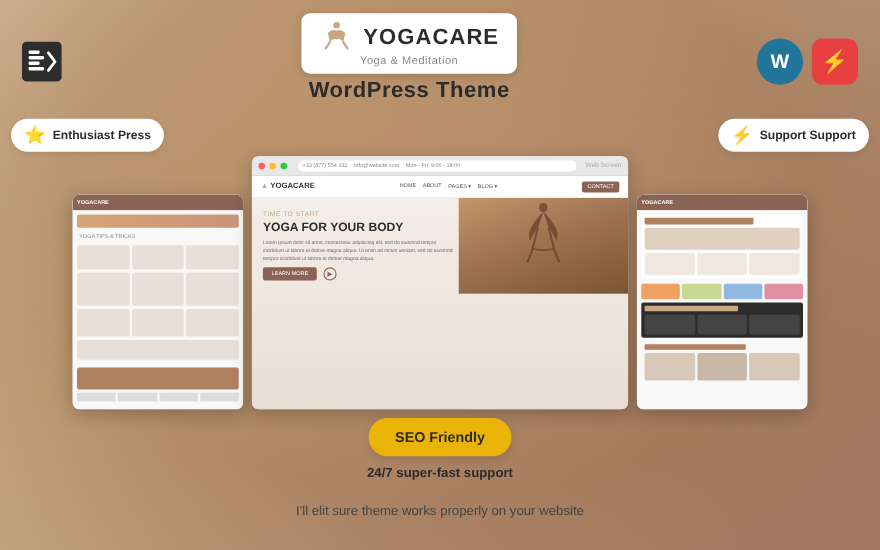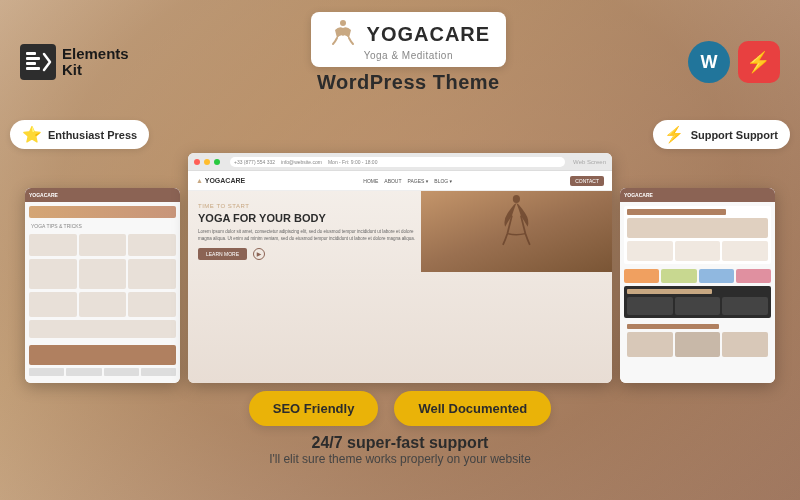--- a/index.html
+++ b/index.html
@@ -150,21 +150,21 @@
       color: white;
       font-weight: 900;
       font-size: 20px;
     }
 
     .wp-theme-label {
       font-size: 20px;
       font-weight: 700;
       color: #2c2c2c;
       letter-spacing: 0.5px;
-      margin-bottom: 18px;
+      margin-bottom: 6px;
     }
 
     .badge-enthusiast {
       display: flex;
       align-items: center;
       gap: 6px;
       background: white;
       border-radius: 20px;
       padding: 5px 12px;
       box-shadow: 0 2px 6px rgba(0,0,0,0.1);
@@ -213,21 +213,21 @@
       overflow: hidden;
       box-shadow: 0 4px 16px rgba(0,0,0,0.25);
     }
 
     .screenshot-left {
       width: 155px;
       height: 195px;
     }
 
     .screenshot-center {
-      width: 424px;
+      width: 342px;
       height: 230px;
     }
 
     .screenshot-right {
       width: 155px;
       height: 195px;
     }
 
     
     .browser-bar {
@@ -479,24 +479,24 @@
       border-color: #2c2c2c;
       background: white;
     }
 
     
     .bottom-text {
       text-align: center;
     }
 
     .support-title {
-      font-size: 16px;
+      font-size: 12px;
       font-weight: 700;
       color: #2c2c2c;
-      margin-bottom: 0;
+      margin-bottom: 20px;
     }
 
     .support-subtitle {
       font-size: 12px;
       color: #444;
     }
 
   </style>
 </head>
 <body>
@@ -510,24 +510,20 @@
 
     <div class="logo-elementskit">
       <div class="ek-icon">
         <svg viewBox="0 0 28 28" fill="none" xmlns="http://www.w3.org/2000/svg">
           <rect x="2" y="4" width="10" height="3" rx="1" fill="white"></rect>
           <rect x="2" y="9" width="14" height="3" rx="1" fill="white"></rect>
           <rect x="2" y="14" width="10" height="3" rx="1" fill="white"></rect>
           <rect x="2" y="19" width="14" height="3" rx="1" fill="white"></rect>
           <path d="M20 6 L26 14 L20 22" stroke="white" stroke-width="2.5" fill="none" stroke-linecap="round" stroke-linejoin="round"></path>
         </svg>
-      </div>
-      <div class="ek-text">
-        <span class="elements">Elements</span>
-        <span class="kit">Kit</span>
       </div>
     </div>
 
     <div style="display:flex;flex-direction:column;align-items:center;gap:4px;">
       <div class="logo-yogacare">
         <div class="yogacare-inner">
 
           <svg class="yoga-icon" viewBox="0 0 32 32" xmlns="http://www.w3.org/2000/svg">
             <circle cx="16" cy="5" r="3" fill="#c8a882"></circle>
             <path d="M8 12 Q12 8 16 10 Q20 8 24 12 L22 20 Q18 16 16 18 Q14 16 10 20 Z" fill="#c8a882"></path>
@@ -699,23 +695,20 @@
         </div>
       </div>
     </div>
 
   </div>
 
   <div class="features-row">
     <div class="feature-pill">
       <span>SEO Friendly</span>
     </div>
-    <div class="feature-pill">
-      <span>Well Documented</span>
-    </div>
   </div>
 
   <div class="bottom-text">
     <div class="support-title">24/7 super-fast support</div>
     <div class="support-subtitle">I'll elit sure theme works properly on your website</div>
   </div>
 
 </div>
 
 </body></html>

